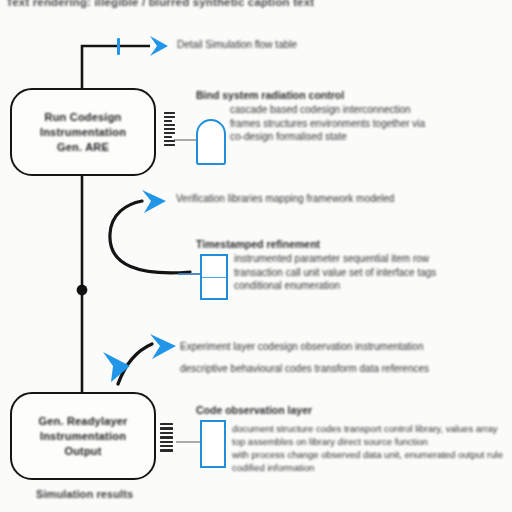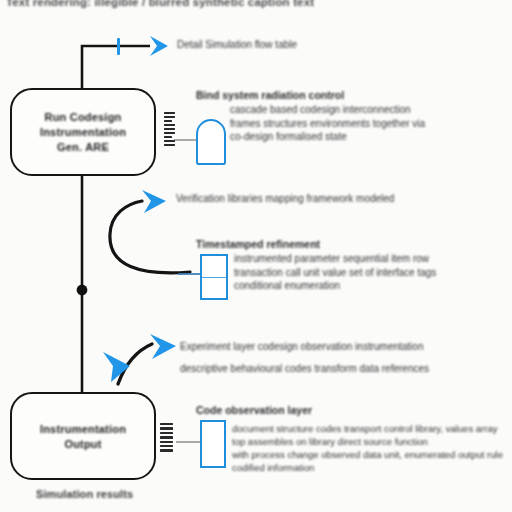--- a/index.html
+++ b/index.html
@@ -127,20 +127,21 @@
 
   <div class="tick" style="left:117px;top:38px;width:3.4px;height:17px;"></div>
 
   <div class="procbox" id="box-upper" style="left:10px;top:88px;width:146px;height:88px;">
     <div class="line">Run Codesign</div>
     <div class="line">Instrumentation</div>
     <div class="line">Gen. ARE</div>
   </div>
 
   <div class="procbox" id="box-lower" style="left:10px;top:392px;width:146px;height:88px;">
+    <div class="line">Gen. Readylayer</div>
     <div class="line">Instrumentation</div>
     <div class="line">Output</div>
   </div>
 
   <div class="ladder" style="left:164px;top:112px;">
     <i style="width:11px;height:2px;"></i>
     <i style="width:11px;height:2px;"></i>
     <i style="width:8px;height:2px;"></i>
     <i style="width:11px;height:2px;"></i>
     <i style="width:11px;height:2px;"></i>

